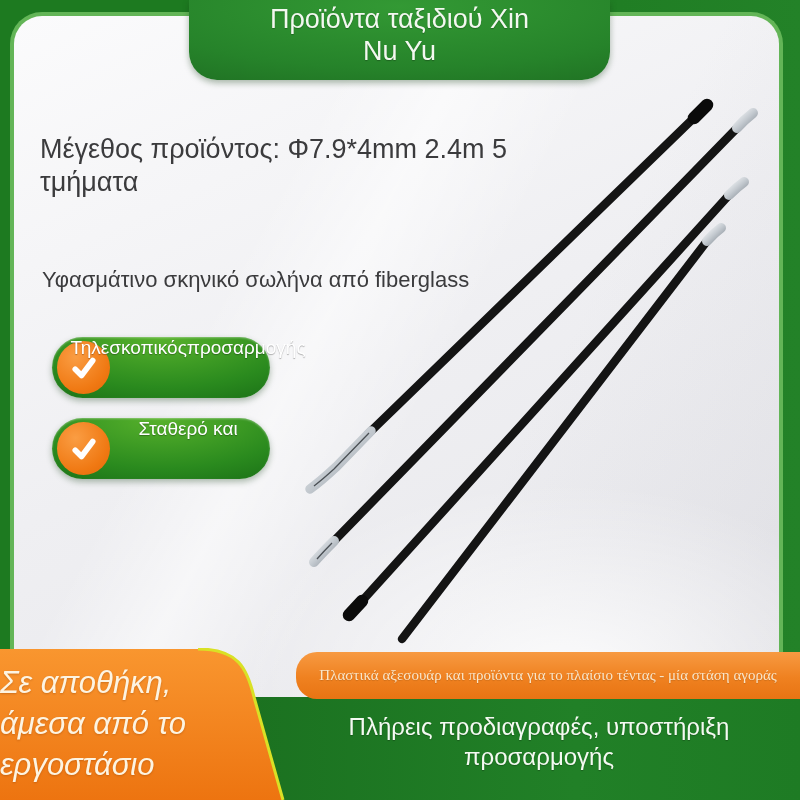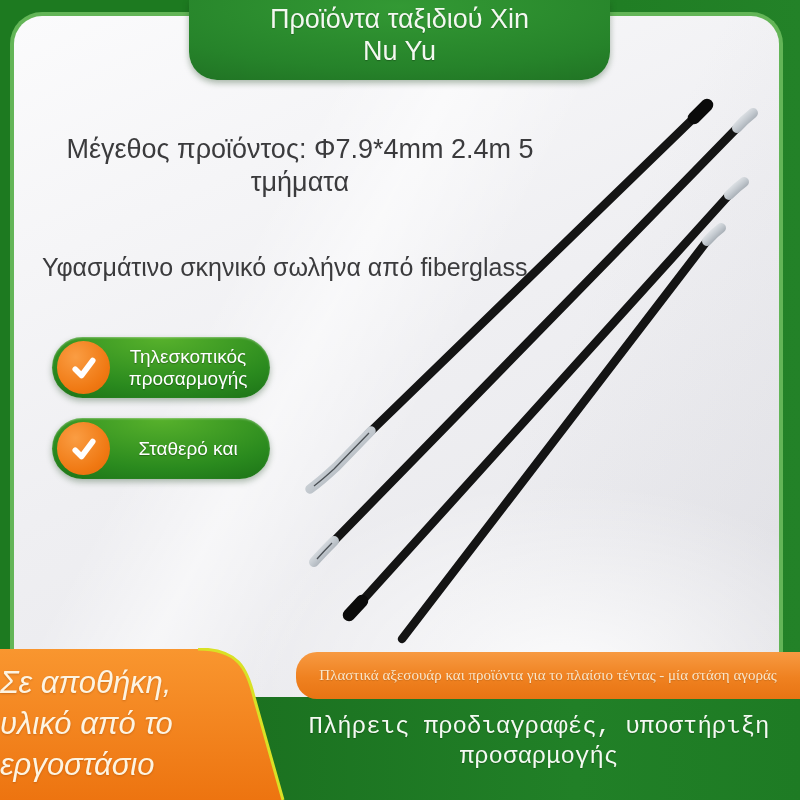--- a/index.html
+++ b/index.html
@@ -9,36 +9,36 @@
   .card .streaks{position:absolute;inset:0;
     background:
       radial-gradient(ellipse 60% 35% at 72% 84%, rgba(255,255,255,0.85), rgba(255,255,255,0) 70%),
       linear-gradient(118deg, rgba(255,255,255,0) 30%, rgba(255,255,255,0.55) 40%, rgba(255,255,255,0) 52%),
       linear-gradient(296deg, rgba(198,198,206,0.28) 0%, rgba(255,255,255,0) 38%);}
   .header{position:absolute;left:189px;top:0;width:421px;height:80px;z-index:10;
     background:radial-gradient(130% 160% at 50% 8%, #339934 0%, #26832a 48%, #185d1b 100%);
     border-radius:0 0 28px 28px;box-shadow:0 3px 6px rgba(20,60,20,0.35);
     color:#f3f8f0;text-align:center;font-size:27px;line-height:32px;padding-top:3px;box-sizing:border-box;
     text-shadow:0 1px 1px rgba(0,0,0,0.25);}
-  .size-text{position:absolute;left:40px;top:133px;width:520px;z-index:6;text-align:center;
+  .size-text{position:absolute;left:40px;top:133px;width:520px;z-index:6;text-align:left;
     font-size:27px;line-height:33px;color:#3b3b3d;}
-  .material-text{position:absolute;left:42px;top:253px;z-index:6;font-size:25px;color:#3b3b3d;}
+  .material-text{position:absolute;left:42px;top:267px;z-index:6;font-size:22px;color:#3b3b3d;}
   .badges{position:absolute;left:52px;top:337px;z-index:7;}
   .badge{position:relative;width:218px;height:61px;margin-bottom:20px;border-radius:31px;
     background:radial-gradient(110% 150% at 50% 0%, #58b22c 0%, #2a8a1e 55%, #126113 100%);
     box-shadow:0 3px 6px rgba(30,70,30,0.35), inset 0 1px 2px rgba(255,255,255,0.35);}
   .check-circle{position:absolute;left:5px;top:4px;width:53px;height:53px;border-radius:50%;
     background:radial-gradient(circle at 35% 30%, #fa9d43 0%, #f07913 65%, #e26807 100%);
     display:flex;align-items:center;justify-content:center;}
-  .badge-label{position:absolute;left:60px;right:6px;top:0;bottom:0;display:flex;flex-direction:column;
+  .badge-label{position:absolute;left:60px;right:6px;top:0;bottom:0;display:flex;flex-direction:row;
     justify-content:center;text-align:center;color:#ffffff;font-size:19px;line-height:22px;
     text-shadow:0 1px 1px rgba(0,0,0,0.3);}
   .poles{position:absolute;inset:0;z-index:5;pointer-events:none;}
   .footer-band{position:absolute;left:238px;top:697px;right:0;bottom:0;z-index:11;
-    background:linear-gradient(90deg,#1b7120 0%,#218027 60%,#1e7b24 100%);font-family:Liberation Mono, monospace;}
+    background:linear-gradient(90deg,#1b7120 0%,#218027 60%,#1e7b24 100%);}
   .footer-text{position:absolute;left:60px;right:20px;top:15px;text-align:center;color:#f4faf2;
     font-size:24px;line-height:30px;text-shadow:0 1px 1px rgba(0,0,0,0.25);}
   .strip-banner{position:absolute;left:296px;top:652px;width:504px;height:47px;z-index:12;
     border-radius:21px 0 0 21px;background:linear-gradient(180deg,#f79a42 0%,#ef8120 55%,#e87413 100%);
     display:flex;align-items:center;justify-content:center;
     font-family:"Liberation Serif",serif;font-size:15px;color:#f9e6ca;text-shadow:0 1px 1px rgba(0,0,0,0.15);}
   .stock-box{position:absolute;left:0;top:648px;width:300px;height:152px;z-index:13;}
   .stock-text{position:absolute;left:0;top:662px;width:252px;z-index:14;text-align:left;
     color:#fdf4e2;font-size:31px;line-height:41px;text-shadow:0 1px 2px rgba(120,50,0,0.3);font-style:italic;}
 </style>
@@ -138,17 +138,17 @@
       <linearGradient id="og" x1="0" y1="0" x2="0" y2="1">
         <stop offset="0" stop-color="#f9962f"></stop>
         <stop offset="1" stop-color="#ed7410"></stop>
       </linearGradient>
     </defs>
     <path d="M0,1 L198,1 C238,1 247,20 254,49 L283,152 L0,152 Z" fill="url(#og)"></path>
     <path d="M198,1 C238,1 247,20 254,49 L283,152" fill="none" stroke="#d9e125" stroke-width="3"></path>
   </svg>
   <div class="stock-text">
     <div>Σε αποθήκη,</div>
-    <div>υλικό από το</div>
+    <div>άμεσα από το</div>
     <div>εργοστάσιο</div>
   </div>
 
 </div>
 
 </body></html>

